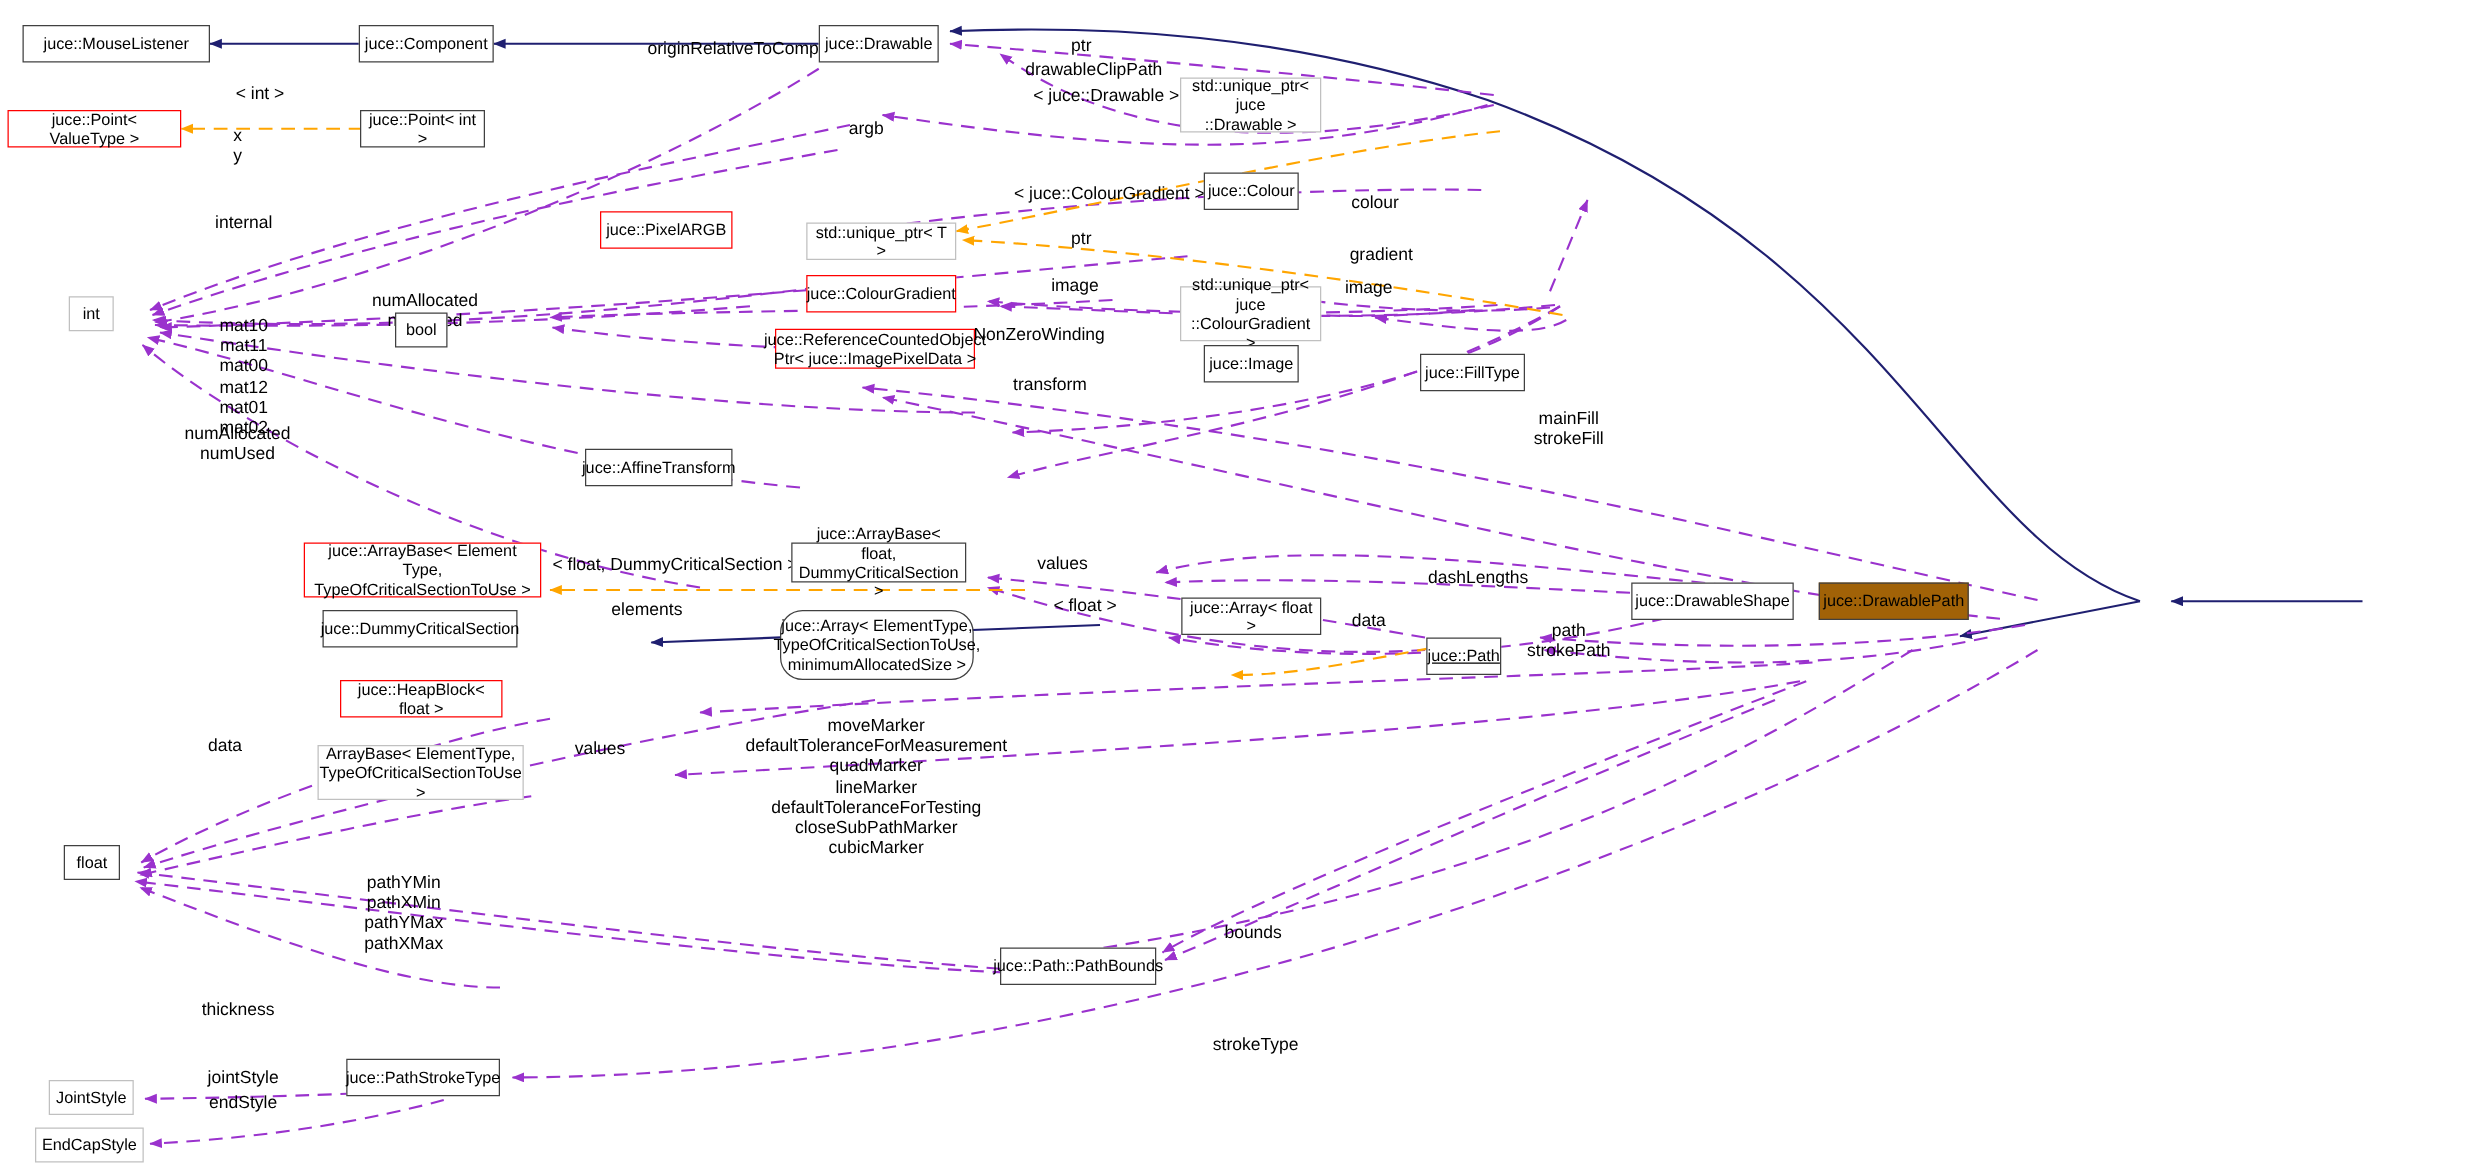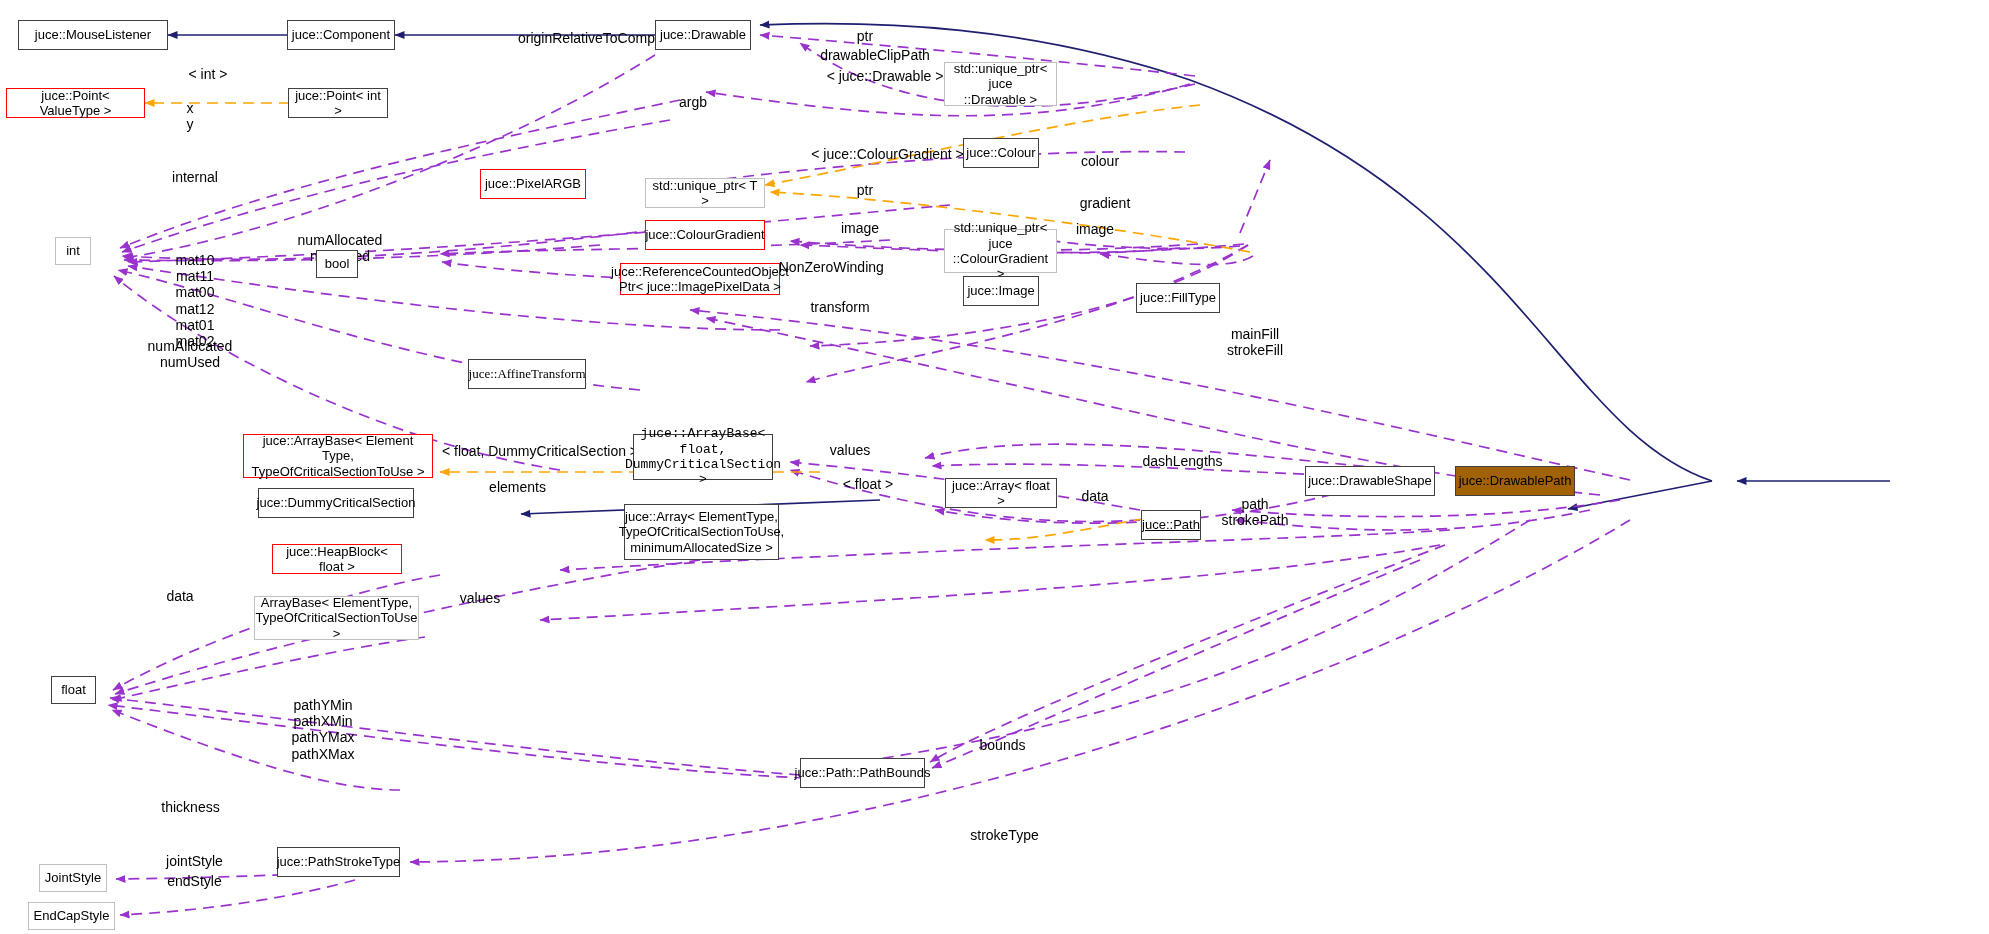--- a/index.html
+++ b/index.html
@@ -180,29 +180,29 @@
   <div class="node n-red" style="left:645px; top:220px; width:120px; height:30px;">juce::ColourGradient</div>
 
   <div class="node n-grey" style="left:55px; top:237px; width:36px; height:28px;">int</div>
   <div class="node n-solid" style="left:316px; top:250px; width:42px; height:28px;">bool</div>
 
   <div class="node n-red" style="left:620px; top:263px; width:160px; height:32px;">juce::ReferenceCountedObject
 Ptr&lt; juce::ImagePixelData &gt;</div>
   <div class="node n-solid" style="left:963px; top:276px; width:76px; height:30px;">juce::Image</div>
   <div class="node n-solid" style="left:1136px; top:283px; width:84px; height:30px;">juce::FillType</div>
 
-  <div class="node n-solid" style="left:468px; top:359px; width:118px; height:30px;font-family:Liberation Serif, serif;">juce::AffineTransform</div>
+  <div class="node n-solid" style="left:468px; top:359px; width:118px; height:30px;">juce::AffineTransform</div>
 
   <div class="node n-red" style="left:243px; top:434px; width:190px; height:44px;">juce::ArrayBase&lt; Element
 Type, TypeOfCriticalSectionToUse &gt;</div>
-  <div class="node n-solid" style="left:633px; top:434px; width:140px; height:46px;font-family:Liberation Mono, monospace;">juce::ArrayBase&lt; float,
+  <div class="node n-solid" style="left:633px; top:434px; width:140px; height:32px;">juce::ArrayBase&lt; float,
 DummyCriticalSection &gt;</div>
   <div class="node n-solid" style="left:258px; top:488px; width:156px; height:30px;">juce::DummyCriticalSection</div>
 
-  <div class="node n-solid" style="left:624px; top:504px; width:155px; height:56px;">juce::Array&lt; ElementType,
+  <div class="node n-solid" style="left:624px; top:488px; width:155px; height:56px;border-radius:18px;">juce::Array&lt; ElementType,
 TypeOfCriticalSectionToUse,
 minimumAllocatedSize &gt;</div>
   <div class="node n-solid" style="left:945px; top:478px; width:112px; height:30px;">juce::Array&lt; float &gt;</div>
 
   <div class="node n-red" style="left:272px; top:544px; width:130px; height:30px;">juce::HeapBlock&lt; float &gt;</div>
   <div class="node n-grey" style="left:254px; top:596px; width:165px; height:44px;">ArrayBase&lt; ElementType,
 TypeOfCriticalSectionToUse &gt;</div>
 
   <div class="node n-solid" style="left:1141px; top:510px; width:60px; height:30px;text-decoration:underline;">juce::Path</div>
   <div class="node n-solid" style="left:51px; top:676px; width:45px; height:28px;">float</div>
@@ -246,20 +246,27 @@
   <div class="elabel" style="left:130px; top:338px; width:120px;">numAllocated
 numUsed</div>
   <div class="elabel" style="left:440px; top:443px; width:200px;">&lt; float, DummyCriticalSection &gt;</div>
   <div class="elabel" style="left:810px; top:442px; width:80px;">values</div>
   <div class="elabel" style="left:1125px; top:453px; width:115px;">dashLengths</div>
   <div class="elabel" style="left:470px; top:479px; width:95px;">elements</div>
   <div class="elabel" style="left:818px; top:476px; width:100px;">&lt; float &gt;</div>
   <div class="elabel" style="left:1060px; top:488px; width:70px;">data</div>
   <div class="elabel" style="left:1200px; top:496px; width:110px;">path
 strokePath</div>
+  <div class="elabel" style="left:571px; top:572px; width:260px;">moveMarker
+defaultToleranceForMeasurement
+quadMarker
+lineMarker
+defaultToleranceForTesting
+closeSubPathMarker
+cubicMarker</div>
   <div class="elabel" style="left:145px; top:588px; width:70px;">data</div>
   <div class="elabel" style="left:440px; top:590px; width:80px;">values</div>
   <div class="elabel" style="left:258px; top:697px; width:130px;">pathYMin
 pathXMin
 pathYMax
 pathXMax</div>
   <div class="elabel" style="left:960px; top:737px; width:85px;">bounds</div>
   <div class="elabel" style="left:143px; top:799px; width:95px;">thickness</div>
   <div class="elabel" style="left:952px; top:827px; width:105px;">strokeType</div>
   <div class="elabel" style="left:147px; top:853px; width:95px;">jointStyle</div>

